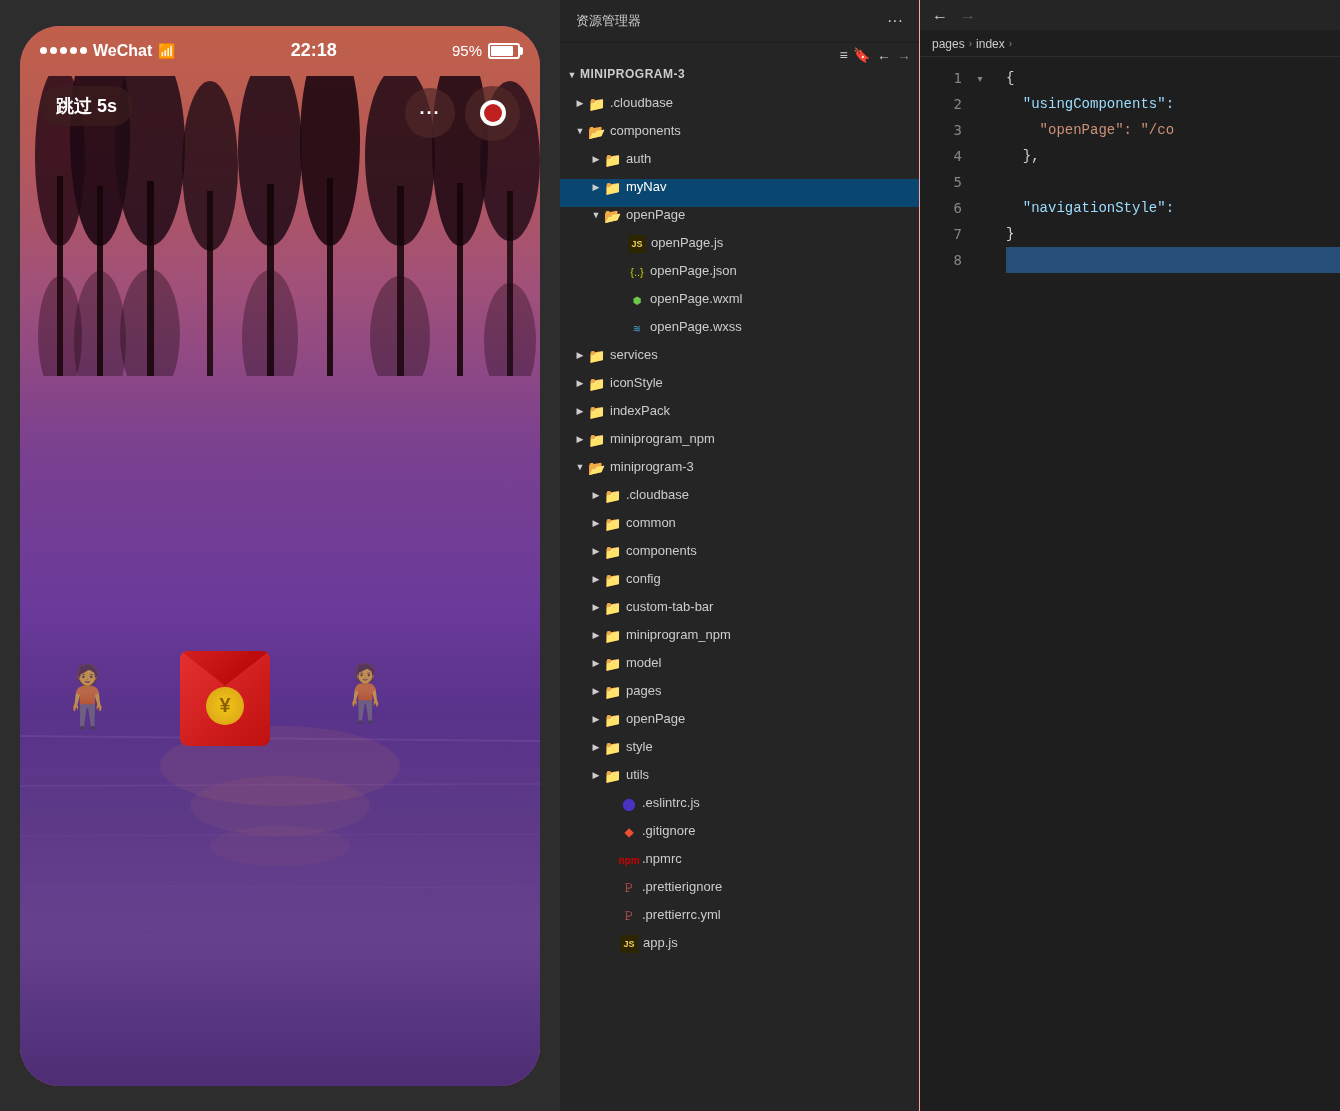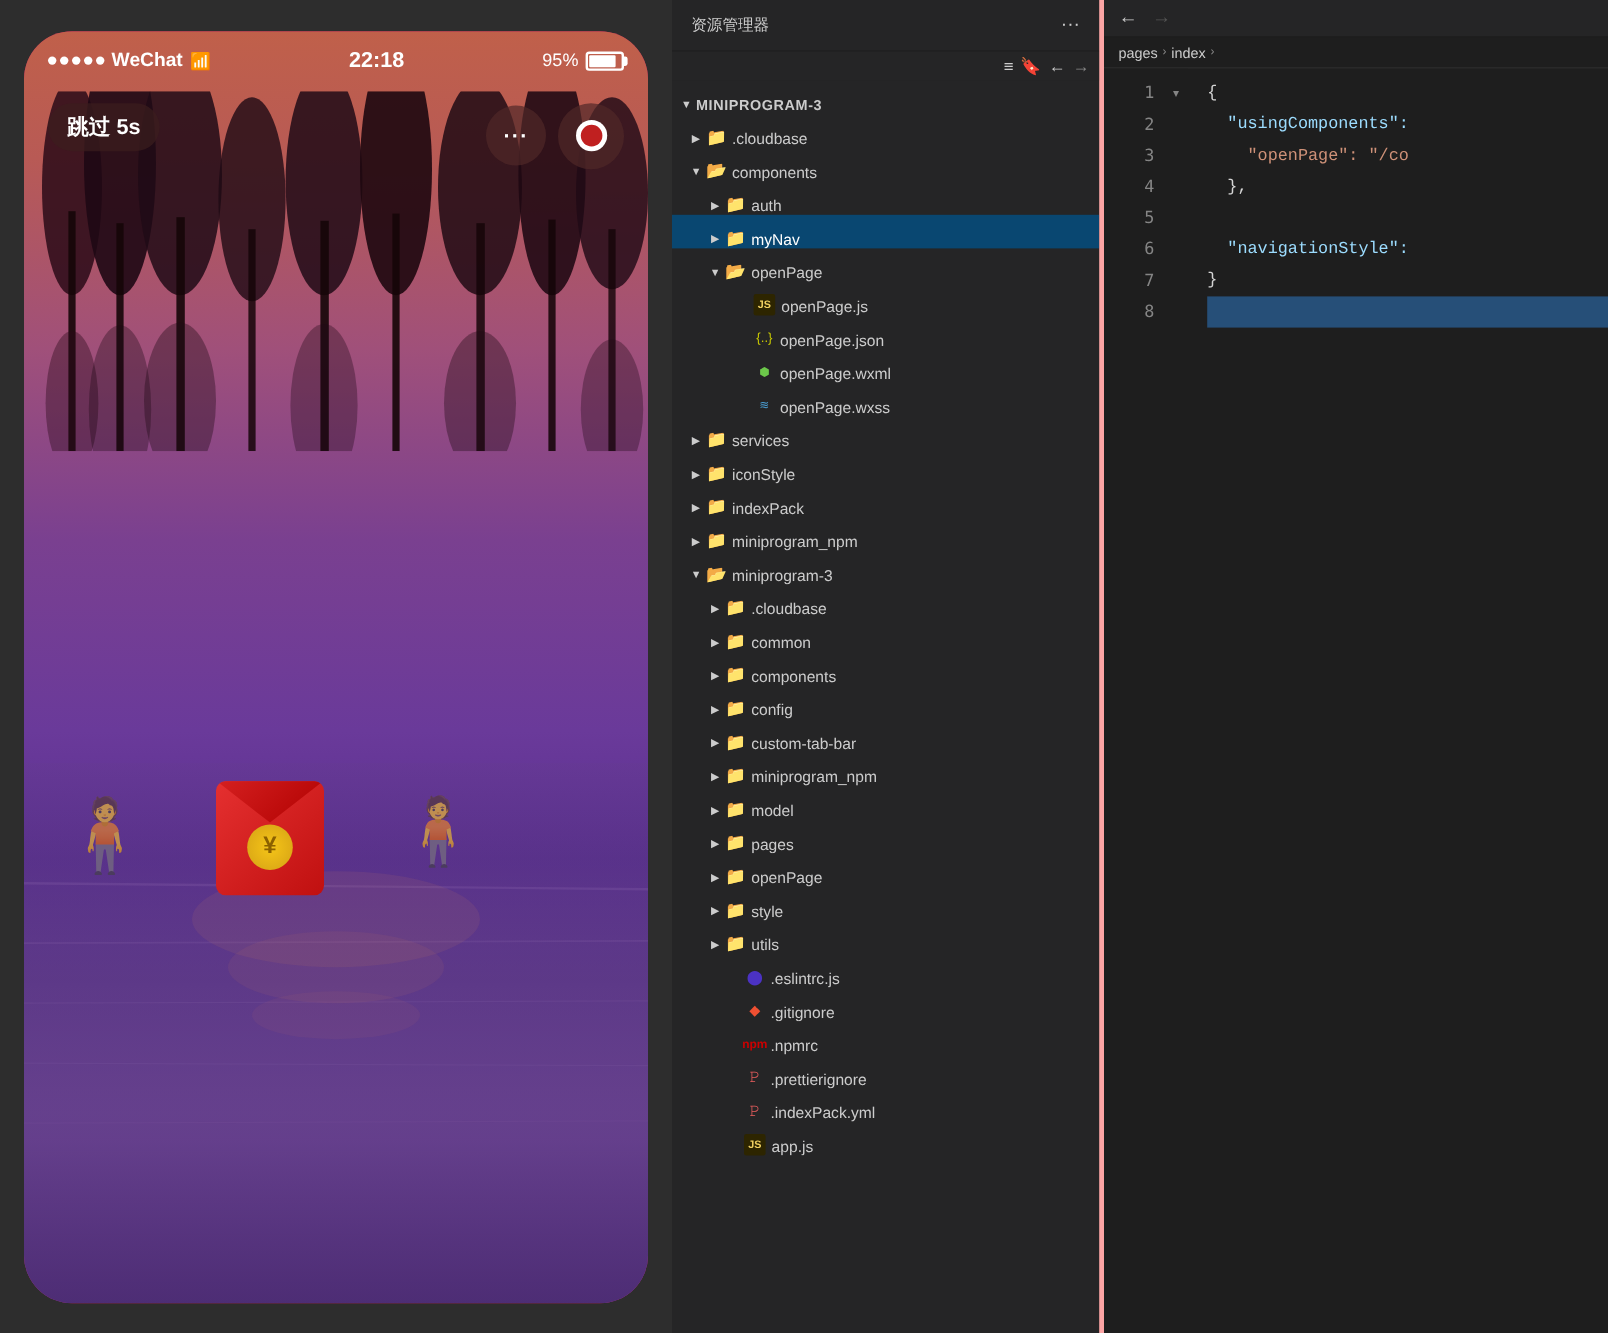--- a/index.html
+++ b/index.html
@@ -23,21 +23,21 @@
       align-items: center;
       justify-content: center;
     }
 
     .phone-frame {
       width: 520px;
       height: 1060px;
       border-radius: 40px;
       overflow: hidden;
       position: relative;
-      background: #be185d;
+      background: #ec4899;
     }
 
     
     .phone-bg {
       position: absolute;
       inset: 0;
       background: linear-gradient(
         180deg,
         #c0604a 0%,
         #b85a55 10%,
@@ -225,21 +225,21 @@
       flex: 1;
       display: flex;
       height: 1111px;
       background: #252526;
     }
 
     
     .file-explorer {
       width: 360px;
       background: #252526;
-      border-right: 4px solid #fca5a5;
+      border-right: 1px solid #fca5a5;
       display: flex;
       flex-direction: column;
       overflow: hidden;
     }
 
     .explorer-header {
       display: flex;
       align-items: center;
       justify-content: space-between;
       padding: 12px 16px;
@@ -267,21 +267,21 @@
     }
 
     .file-tree::-webkit-scrollbar {
       width: 6px;
     }
     .file-tree::-webkit-scrollbar-track { background: transparent; }
     .file-tree::-webkit-scrollbar-thumb { background: #424242; border-radius: 3px; }
 
     .tree-item {
       display: flex;
-      align-items: flex-end;
+      align-items: flex-start;
       height: 28px;
       cursor: pointer;
       padding-right: 8px;
       color: #cccccc;
       font-size: 13px;
       white-space: nowrap;
     }
 
     .tree-item.active {
       background: #094771;
@@ -691,21 +691,21 @@
 
       <div class="tree-item" style="padding-left:44px">
         <span class="chevron"></span>
         <span class="file-icon" style="color:#ea5e5e;font-size:13px;margin-right:4px">𝙿</span>
         <span class="item-label">.prettierignore</span>
       </div>
 
       <div class="tree-item" style="padding-left:44px">
         <span class="chevron"></span>
         <span class="file-icon" style="color:#ea5e5e;font-size:13px;margin-right:4px">𝙿</span>
-        <span class="item-label">.indexPack.yml</span>
+        <span class="item-label">.prettierrc.yml</span>
       </div>
 
       <div class="tree-item" style="padding-left:44px">
         <span class="chevron"></span>
         <span class="file-icon" style="color:#f0d060;background:#2d2500;font-size:9px;font-weight:bold;padding:1px 2px;border-radius:2px;margin-right:5px">JS</span>
         <span class="item-label">app.js</span>
       </div>
 
     </div>
   </div>

